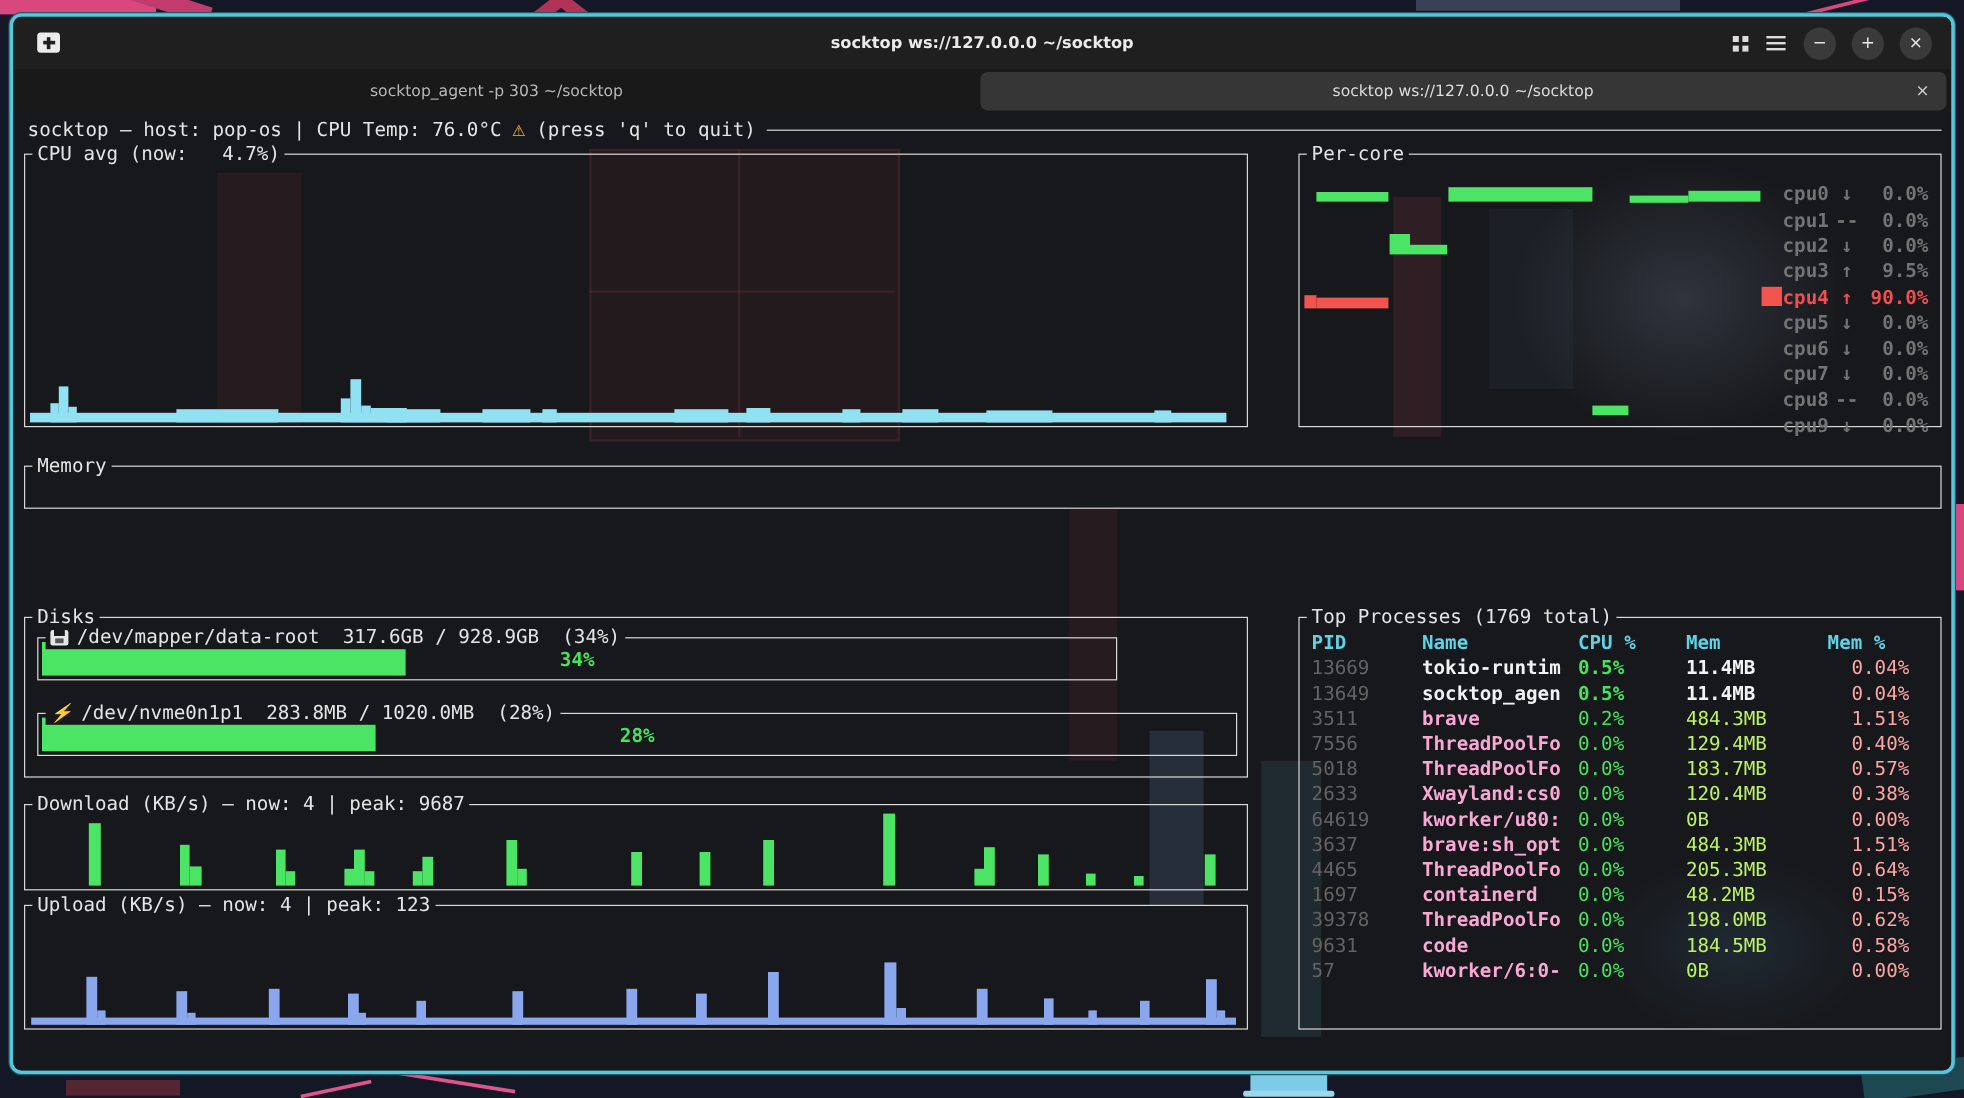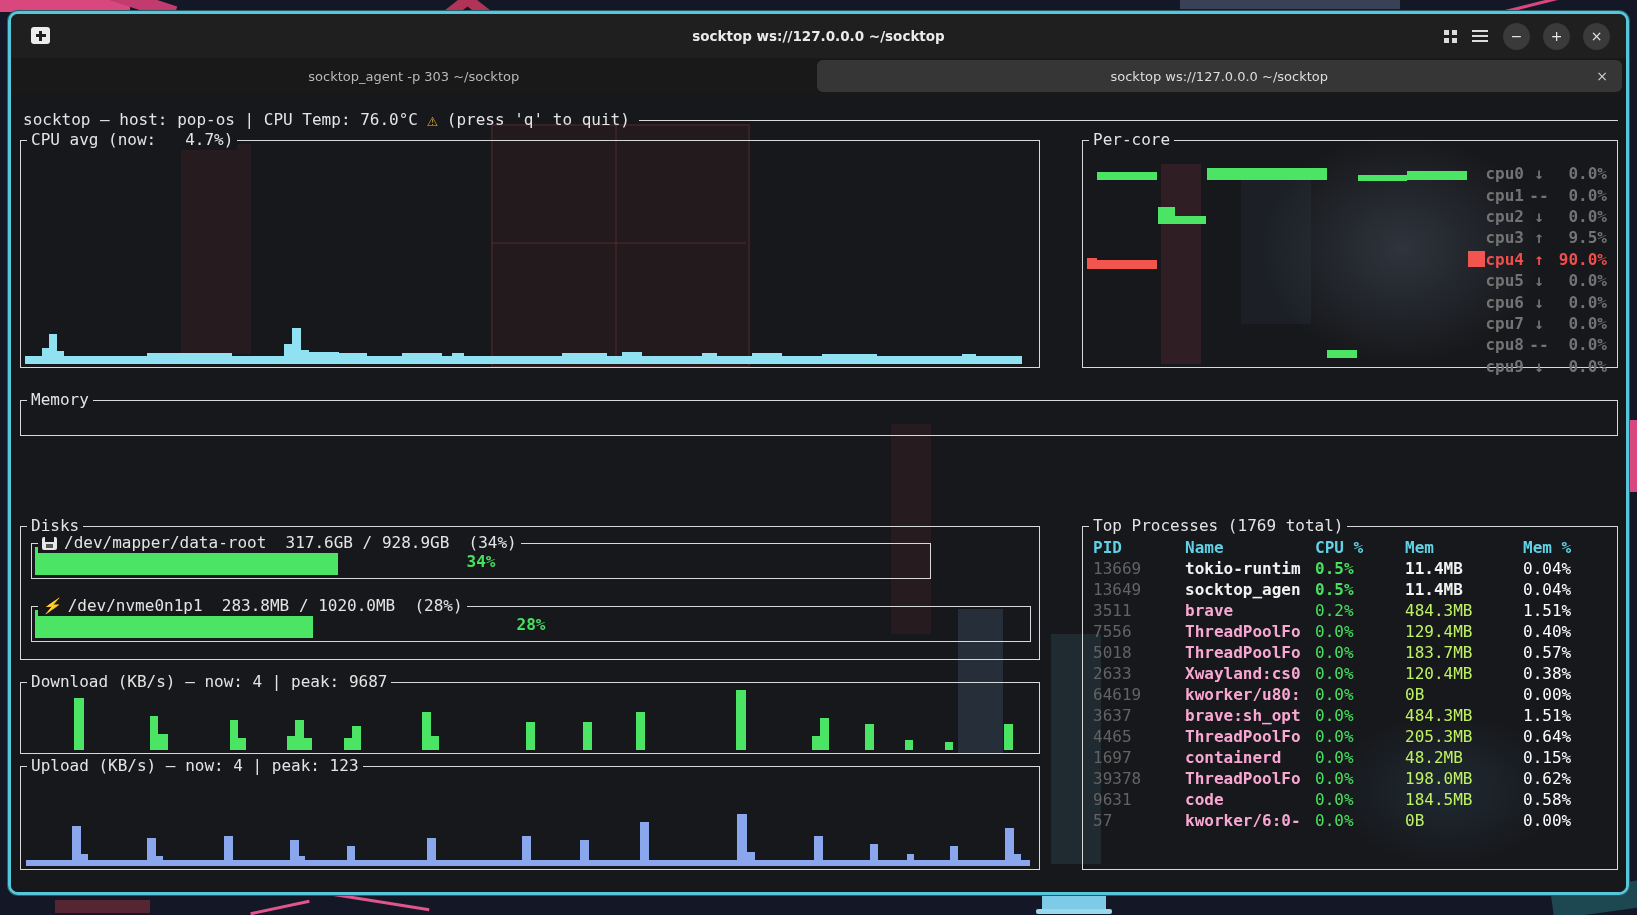--- a/index.html
+++ b/index.html
@@ -43,21 +43,21 @@
   .tab{flex:1;position:relative;display:flex;align-items:center;justify-content:center;
      color:#b9b9b9;font-size:13px;}
   .tab.active{background:#363636;border-radius:6px;margin:2px 4px 2px 0;color:#dedede;}
   .tab-close{position:absolute;right:14px;top:50%;transform:translateY(-50%);color:#cfcfcf;font-size:14px;}
   
   .terminal{
     position:absolute;left:0;top:80px;right:0;bottom:0;background:#17181b;
     color:#e4e4e4;font-size:16px;
   }
   .decor{position:absolute;pointer-events:none;z-index:0;}
-  .tlayer{position:absolute;inset:0;z-index:1;margin-top:12px;}
+  .tlayer{position:absolute;inset:0;z-index:1;}
   
   .statusline{position:absolute;left:12px;top:4px;right:8px;display:flex;align-items:center;gap:9px;white-space:pre;}
   .statusline .warn{color:#f0b33c;font-size:18px;line-height:1;}
   .hline{flex:1;border-top:1.5px solid #d9d9d9;margin-top:1px;}
   
   .panel{position:absolute;border:1.5px solid #d9d9d9;box-sizing:border-box;}
   .ptitle{
     position:absolute;top:-11px;left:6px;background:#17181b;padding:0 4px;
     white-space:pre;line-height:20px;height:20px;display:flex;align-items:center;gap:7px;z-index:2;
   }
@@ -85,21 +85,21 @@
   .floppy-icon::before{content:"";position:absolute;left:4px;bottom:1.5px;width:7px;height:4px;background:#55565a;}
   .bolt-icon{color:#f5d33c;font-size:15px;line-height:1;}
   
   .proc-wrap{position:absolute;left:10px;right:6px;top:10px;}
   .proc-head,.proc-row{display:grid;grid-template-columns:92px 130px 90px 118px auto;height:21px;align-items:center;}
   .proc-head{color:#5fd3e6;font-weight:bold;}
   .p-pid{color:#636363;}
   .p-name{color:#f9a8d4;font-weight:bold;}
   .p-cpu{color:#47e05f;}
   .p-mem{color:#bef264;}
-  .p-memp{color:#ffffff;}
+  .p-memp{color:#fca5a5;text-align:center;}
   .proc-row.bold .p-name,.proc-row.bold .p-mem{font-weight:bold;color:#f2f2f2;}
   .proc-row.bold .p-cpu{font-weight:bold;}
 </style>
 </head>
 <body>
 
 <div class="wp" style="left:0;top:0;width:130px;height:12px;background:#d8487e;"></div>
 <div class="wp" style="left:92px;top:-7px;width:85px;height:15px;background:#c13b6e;transform:rotate(18deg);"></div>
 <div class="wp" style="left:420px;top:-6px;width:95px;height:11px;background:#b23358;transform:rotate(38deg);"></div>
 <div class="wp" style="left:420px;top:-6px;width:95px;height:11px;background:#b23358;transform:rotate(-38deg);"></div>

